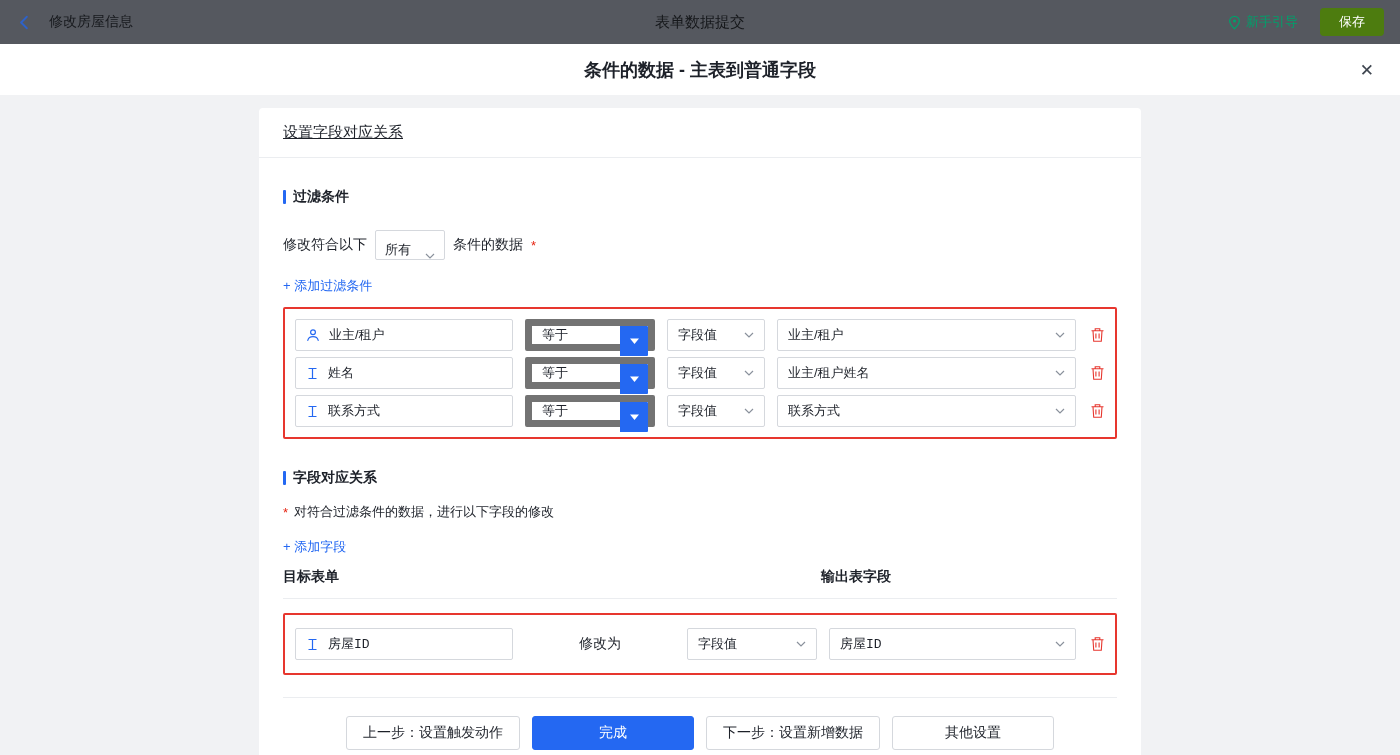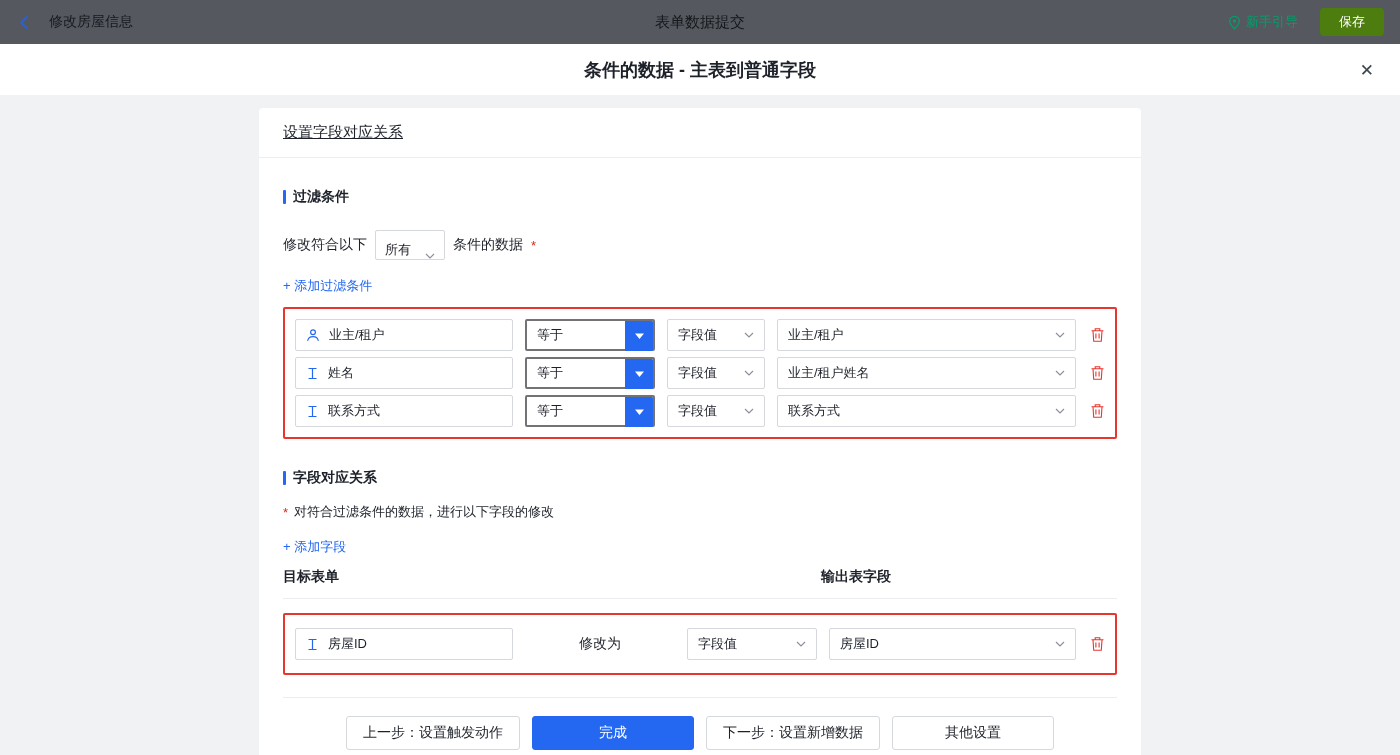--- a/index.html
+++ b/index.html
@@ -52,21 +52,21 @@
 
   .red-box { margin-top: 12px; border: 2px solid #e7362e; border-radius: 2px;
     padding: 10px; display: flex; flex-direction: column; gap: 6px; }
   .row { display: flex; align-items: center; gap: 12px; }
 
   .field-input { width: 218px; height: 32px; border: 1px solid #d5d8dd;
     border-radius: 2px; display: flex; align-items: center; gap: 9px; padding: 0 10px;
     font-size: 13px; color: #1d2129; background: #fff; }
   .f-icon { display: flex; align-items: center; }
 
-  .op-select { width: 130px; height: 32px; border: 2px solid #737373;
+  .op-select { width: 130px; height: 32px; border: 7px solid #737373;
     border-radius: 2px; position: relative; display: flex; align-items: center;
     padding: 0 10px; font-size: 13px; color: #1d2129; background: #fff; cursor: pointer; }
   .op-blue { position: absolute; right: 0; top: 0; width: 28px; height: 30px;
     background: #2468f2; display: flex; align-items: center; justify-content: center;
     border-radius: 0 1px 1px 0; }
 
   .select { height: 32px; border: 1px solid #d5d8dd; border-radius: 2px; display: flex;
     align-items: center; justify-content: space-between; padding: 0 10px;
     font-size: 13px; color: #1d2129; background: #fff; cursor: pointer; }
   .select.vt  { width: 98px; }
@@ -77,21 +77,21 @@
   .trash { display: flex; align-items: center; cursor: pointer; margin-left: 2px; }
 
   .desc-line { margin-top: 16px; font-size: 13px; color: #1d2129; display: flex;
     align-items: center; gap: 6px; }
 
   .table-head { position: relative; margin-top: 12px; padding-bottom: 12px;
     border-bottom: 1px solid #ebedf0; font-size: 14px; font-weight: 700; color: #1d2129; font-family: Liberation Mono, monospace; }
   .th-output { position: absolute; left: 538px; top: 0; }
 
   .map-box { margin-top: 14px; border: 2px solid #e7362e; border-radius: 2px;
-    padding: 13px 10px; }
+    padding: 13px 10px; font-family: Liberation Mono, monospace; }
   .map-label { flex: 0 0 150px; text-align: center; font-size: 14px; color: #1d2129; }
 
   .footer-divider { height: 1px; background: #ebedf0; margin-top: 22px; }
   .card-footer { display: flex; justify-content: center; gap: 12px;
     padding: 18px 0 20px; }
   .btn { height: 34px; min-width: 162px; padding: 0 16px; border: 1px solid #d5d8dd;
     background: #fff; border-radius: 3px; font-size: 14px; color: #1d2129;
     cursor: pointer; }
   .btn.primary { background: #2468f2; border-color: #2468f2; color: #fff; }
 </style>

